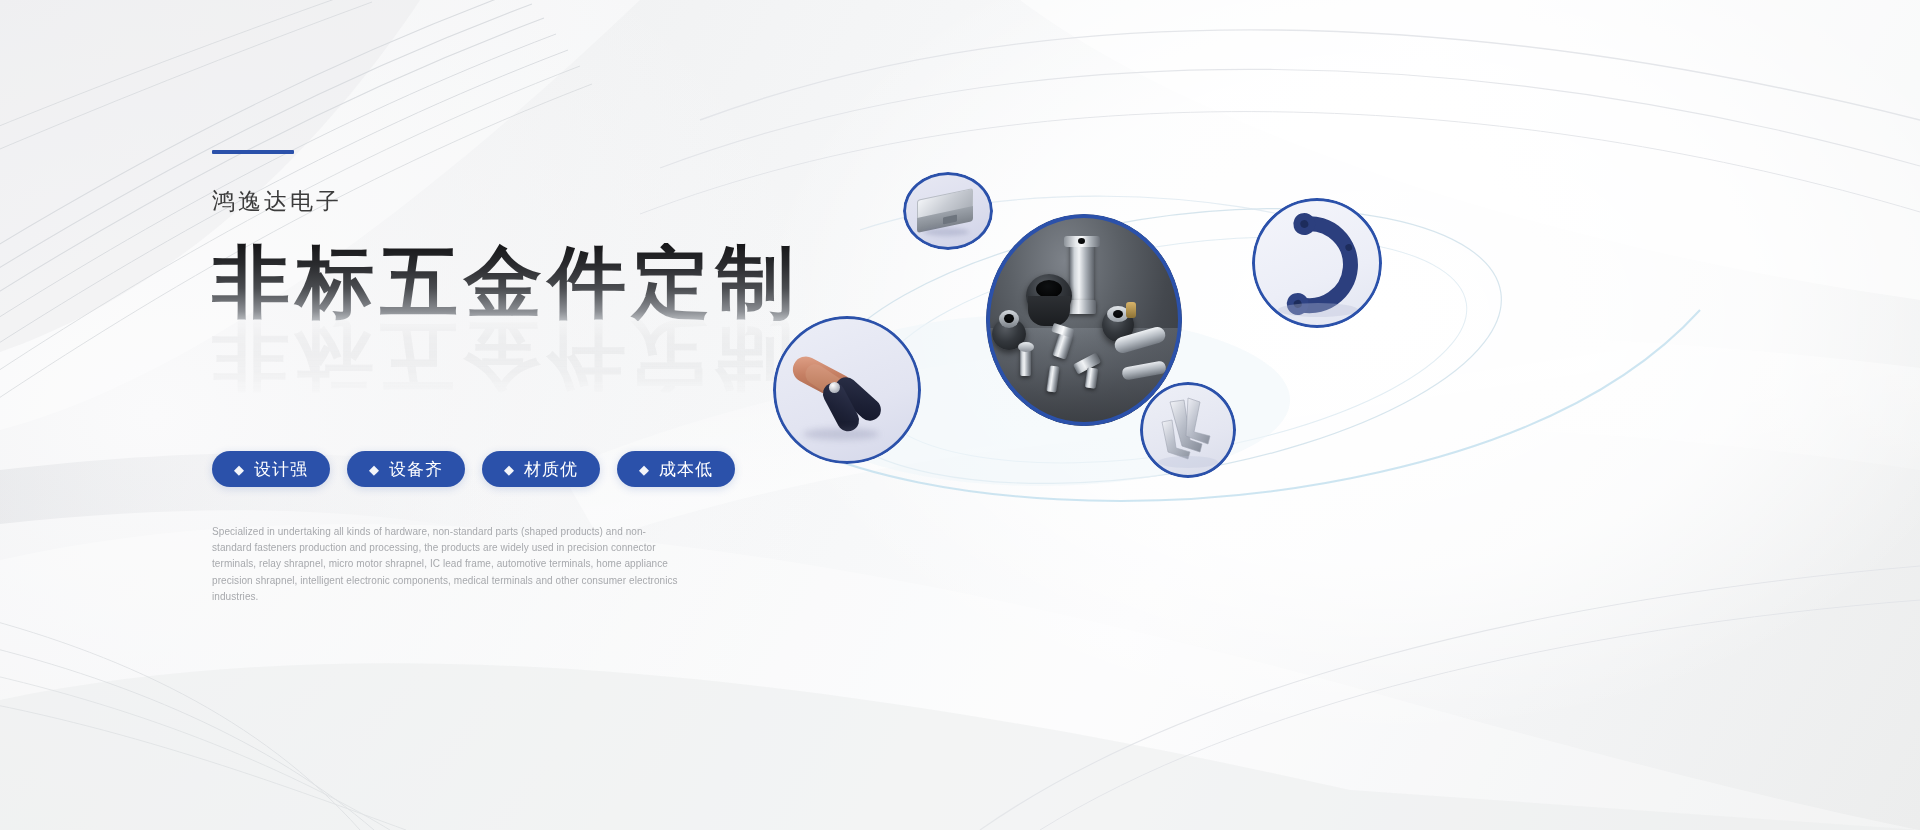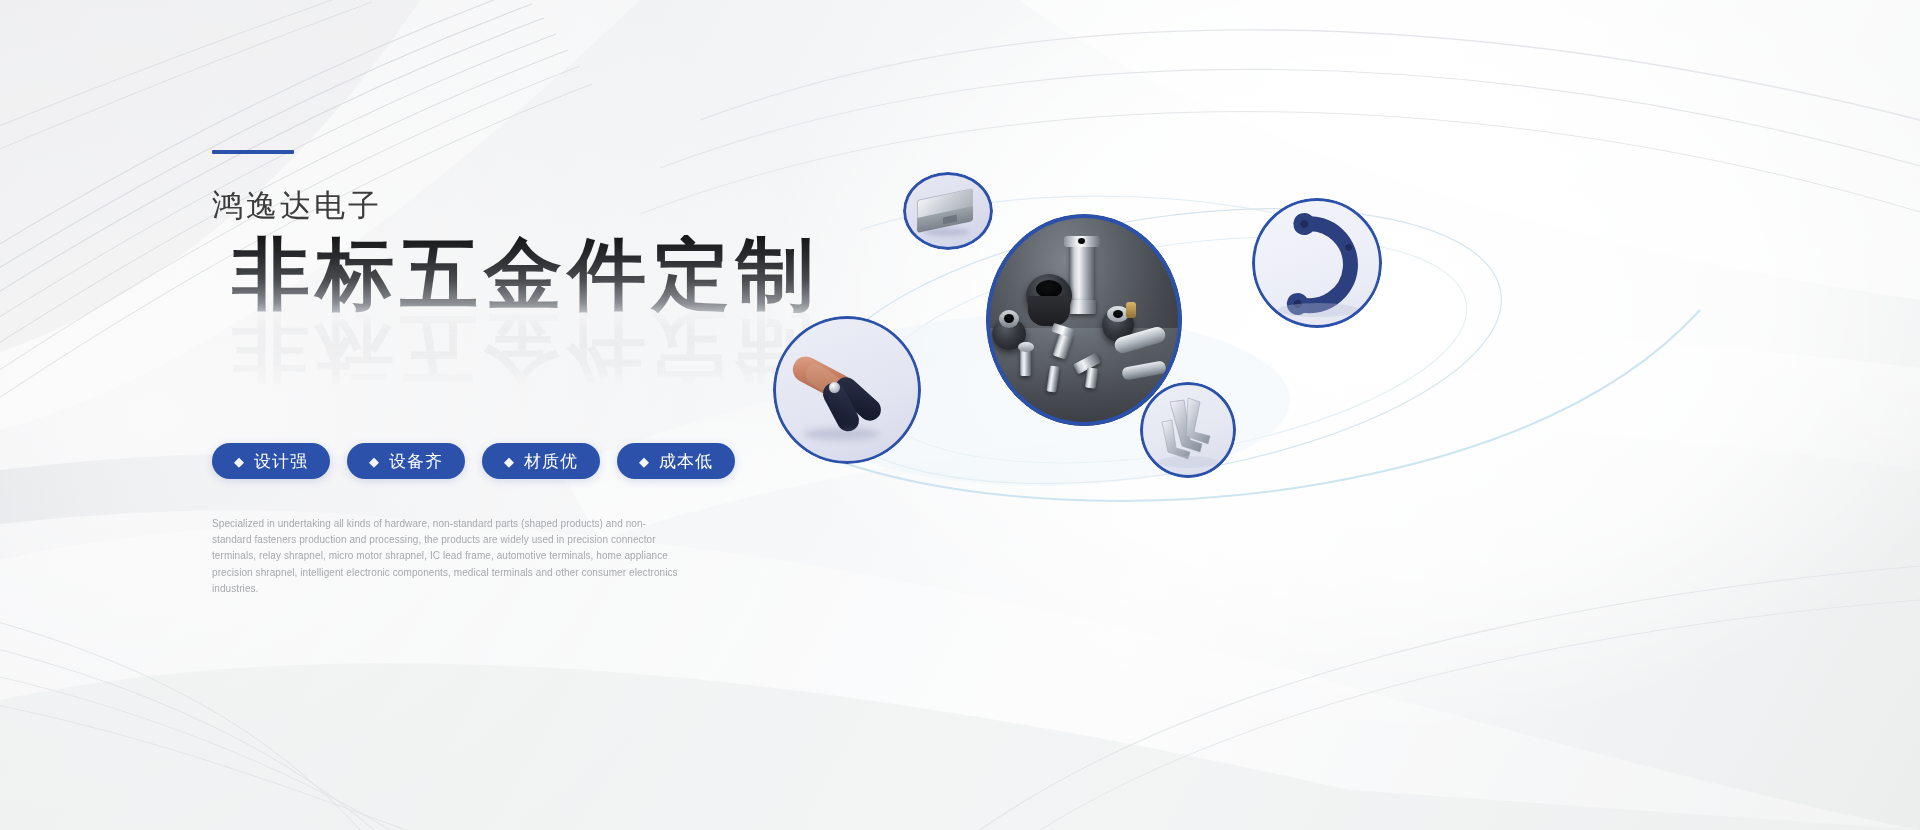--- a/index.html
+++ b/index.html
@@ -24,26 +24,26 @@
 
   
   .left-block { position:absolute; left:212px; top:150px; width:720px; }
 
   .accent-rule {
     width:82px; height:4px; background:#2b51aa; border-radius:1px;
     margin-bottom:36px;
   }
 
   .brand {
-    font-size:31px; color:#3c3c3c; letter-spacing:3px;
-    font-weight:400; line-height:1; margin-bottom:14px;
+    font-size:23px; color:#3c3c3c; letter-spacing:3px;
+    font-weight:400; line-height:1; margin-bottom:30px;
     font-family:"Liberation Sans","DejaVu Sans",sans-serif;
   }
 
-  .headline-wrap { position:relative; height:112px; margin-bottom:24px;margin-left:20px; }
+  .headline-wrap { position:relative; height:112px; margin-bottom:24px; }
   .headline {
     font-size:78px; font-weight:700; letter-spacing:6px; line-height:1;
     background:linear-gradient(180deg,#161618 0%,#2a2b2e 28%,#4a4c50 58%,#8c8f94 88%,#b9bcc0 100%);
     -webkit-background-clip:text; background-clip:text;
     color:transparent; -webkit-text-fill-color:transparent;
     white-space:nowrap;
   }
   .headline-reflect {
     position:absolute; left:0; top:74px;
     font-size:78px; font-weight:700; letter-spacing:6px; line-height:1;

